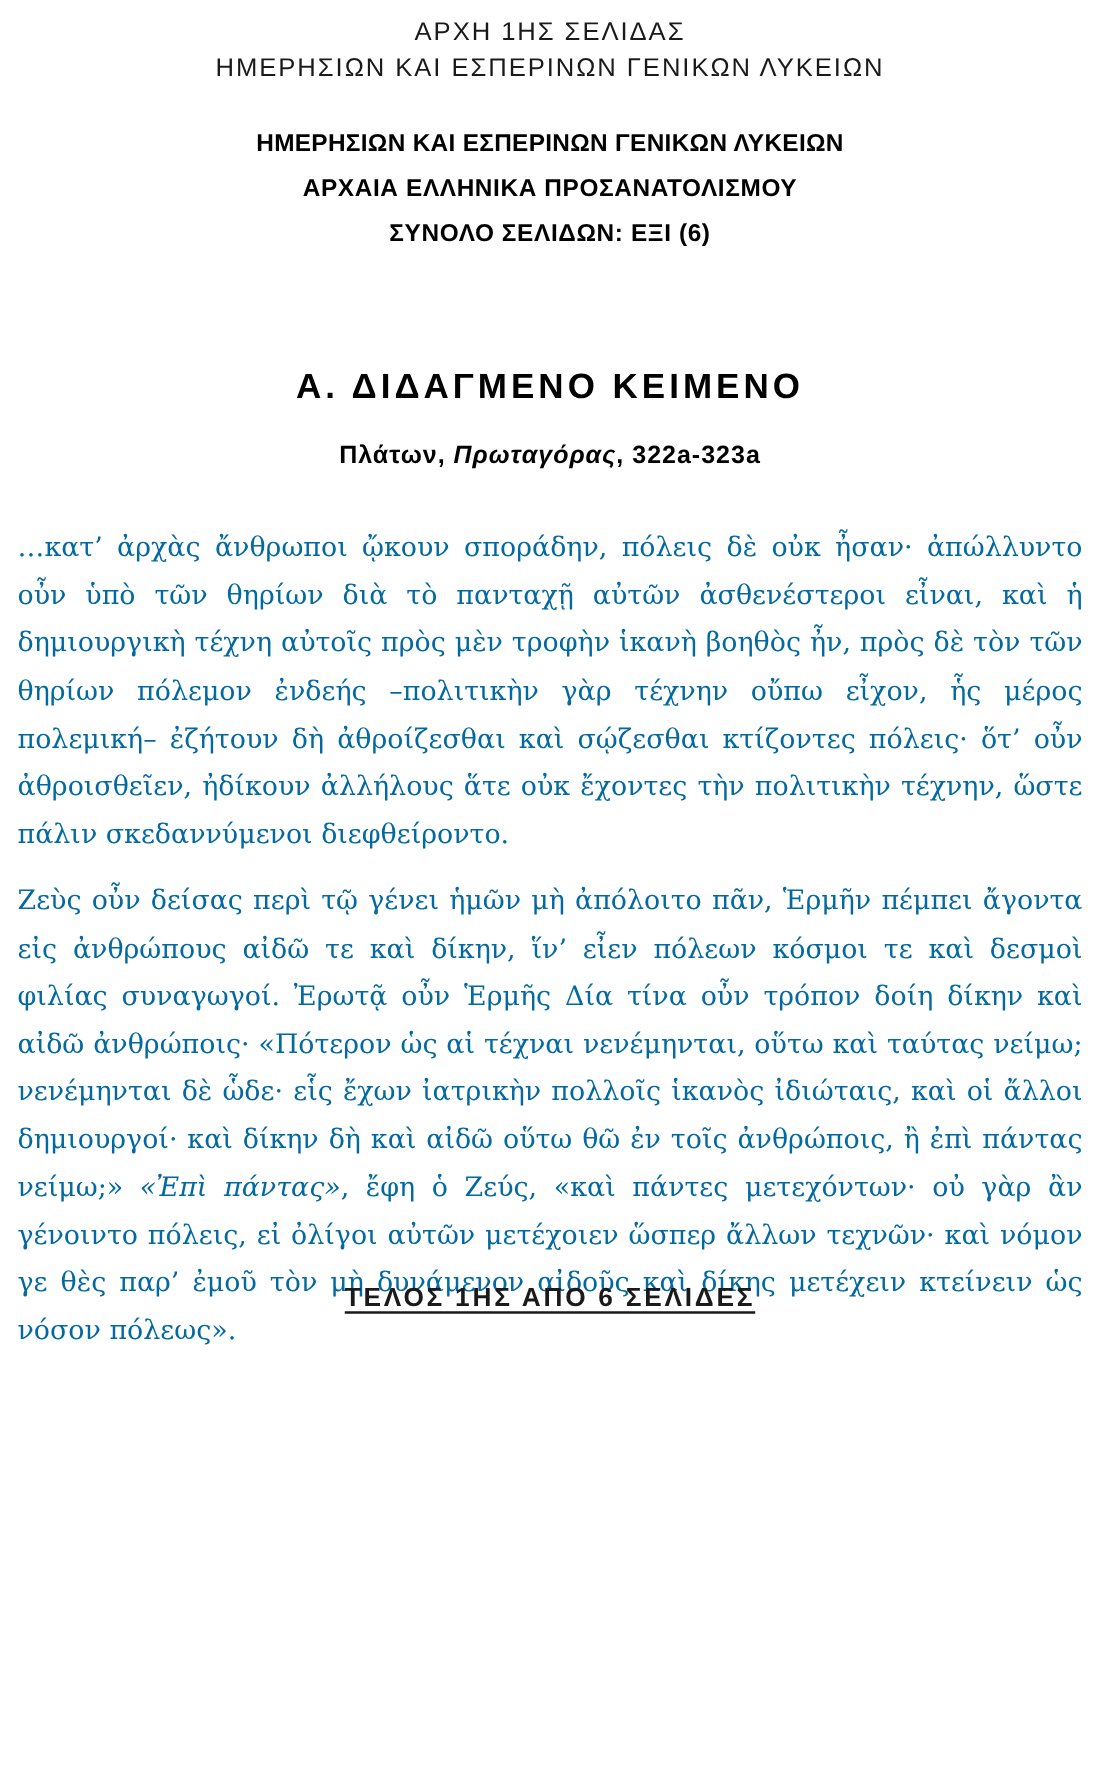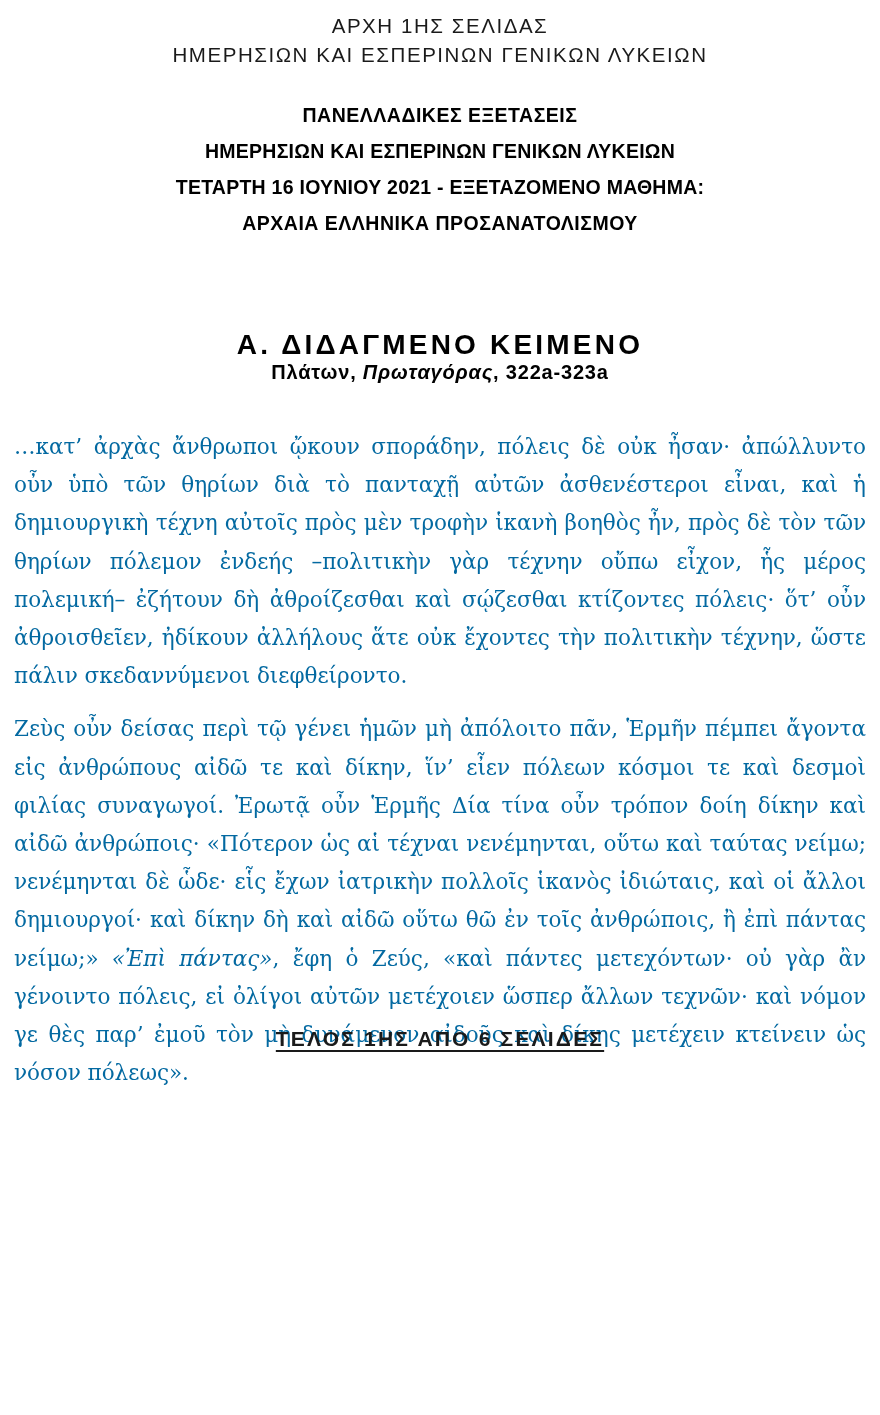--- a/index.html
+++ b/index.html
@@ -71,20 +71,21 @@
     margin-top: 88px;
     font-family: "Liberation Sans", "DejaVu Sans", sans-serif;
     font-weight: bold;
     font-size: 28px;
     letter-spacing: 3.2px;
     color: #000000;
   }
 
   .source-line {
     text-align: center;
+    margin-top: 28px;
     font-family: "Liberation Sans", "DejaVu Sans", sans-serif;
     font-weight: bold;
     font-size: 20px;
     letter-spacing: 0.8px;
     color: #000000;
   }
 
   .source-line .work {
     font-style: italic;
   }
@@ -137,24 +138,23 @@
 <body>
 
 <div class="page">
 
   <div class="running-head">
     <div class="line">ΑΡΧΗ 1ΗΣ ΣΕΛΙΔΑΣ</div>
     <div class="line">ΗΜΕΡΗΣΙΩΝ ΚΑΙ ΕΣΠΕΡΙΝΩΝ ΓΕΝΙΚΩΝ ΛΥΚΕΙΩΝ</div>
   </div>
 
   <div class="exam-title">
-    <div class="line">ΠΑΝΕΛΛΑΔΙΚΕΣ ΕΞΕΤΑΣΕΙΣ</div>
     <div class="line wide">ΗΜΕΡΗΣΙΩΝ ΚΑΙ ΕΣΠΕΡΙΝΩΝ ΓΕΝΙΚΩΝ ΛΥΚΕΙΩΝ</div>
-    <div class="line wide">ΤΕΤΑΡΤΗ 16 ΙΟΥΝΙΟΥ 2021 - ΕΞΕΤΑΖΟΜΕΝΟ ΜΑΘΗΜΑ:</div>
     <div class="line">ΑΡΧΑΙΑ ΕΛΛΗΝΙΚΑ ΠΡΟΣΑΝΑΤΟΛΙΣΜΟΥ</div>
+    <div class="line">ΣΥΝΟΛΟ ΣΕΛΙΔΩΝ: ΕΞΙ (6)</div>
   </div>
 
   <div class="section-heading">Α. ΔΙΔΑΓΜΕΝΟ ΚΕΙΜΕΝΟ</div>
 
   <div class="source-line">
     <span>Πλάτων, </span><span class="work">Πρωταγόρας</span><span>, 322a-323a</span>
   </div>
 
   <div class="body-text">
     <p>…κατ’ ἀρχὰς ἄνθρωποι ᾤκουν σποράδην, πόλεις δὲ οὐκ ἦσαν· ἀπώλλυντο οὖν ὑπὸ τῶν θηρίων διὰ τὸ πανταχῇ αὐτῶν ἀσθενέστεροι εἶναι, καὶ ἡ δημιουργικὴ τέχνη αὐτοῖς πρὸς μὲν τροφὴν ἱκανὴ βοηθὸς ἦν, πρὸς δὲ τὸν τῶν θηρίων πόλεμον ἐνδεής –πολιτικὴν γὰρ τέχνην οὔπω εἶχον, ἧς μέρος πολεμική– ἐζήτουν δὴ ἀθροίζεσθαι καὶ σῴζεσθαι κτίζοντες πόλεις· ὅτ’ οὖν ἀθροισθεῖεν, ἠδίκουν ἀλλήλους ἅτε οὐκ ἔχοντες τὴν πολιτικὴν τέχνην, ὥστε πάλιν σκεδαννύμενοι διεφθείροντο.</p>

